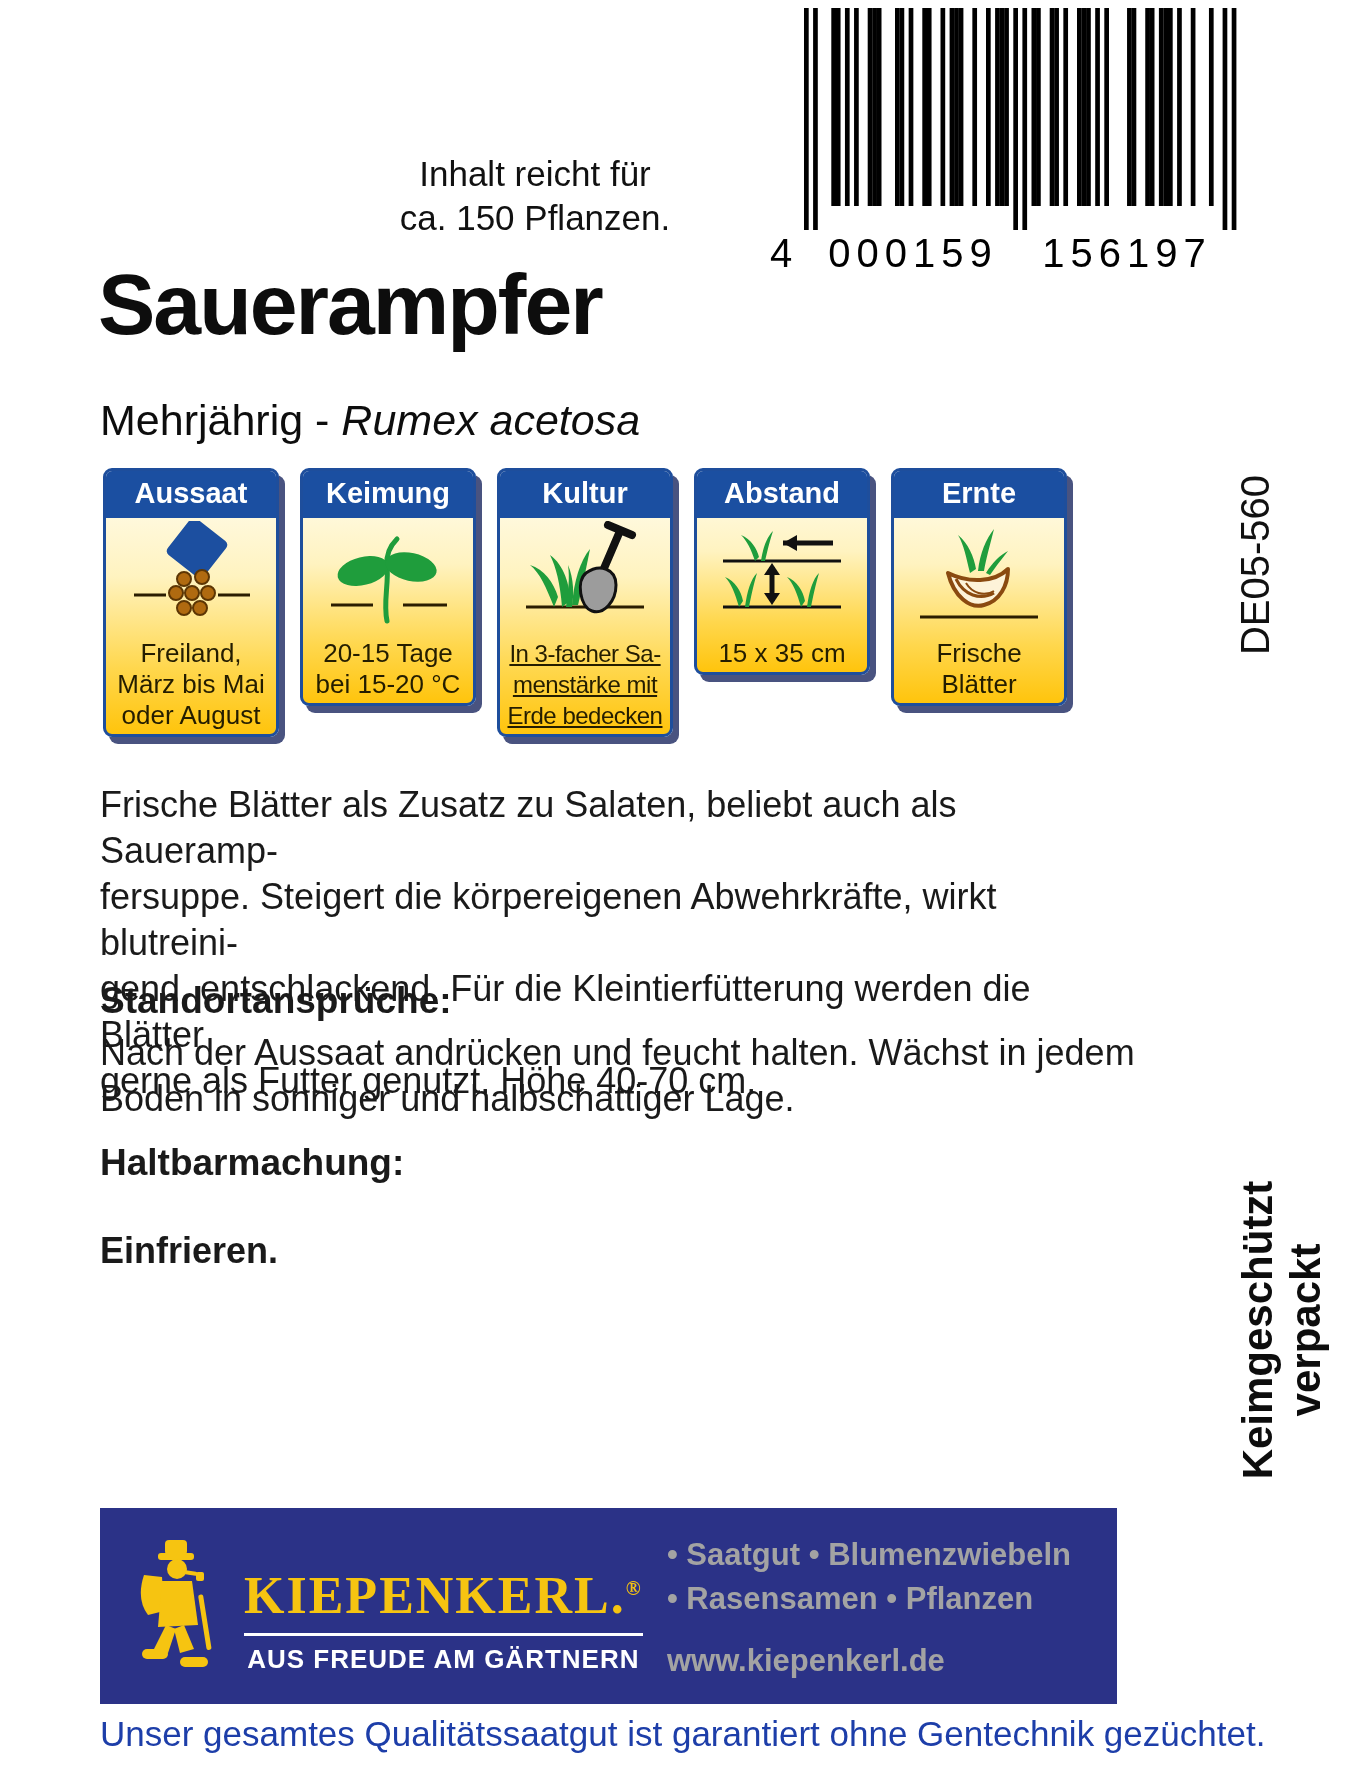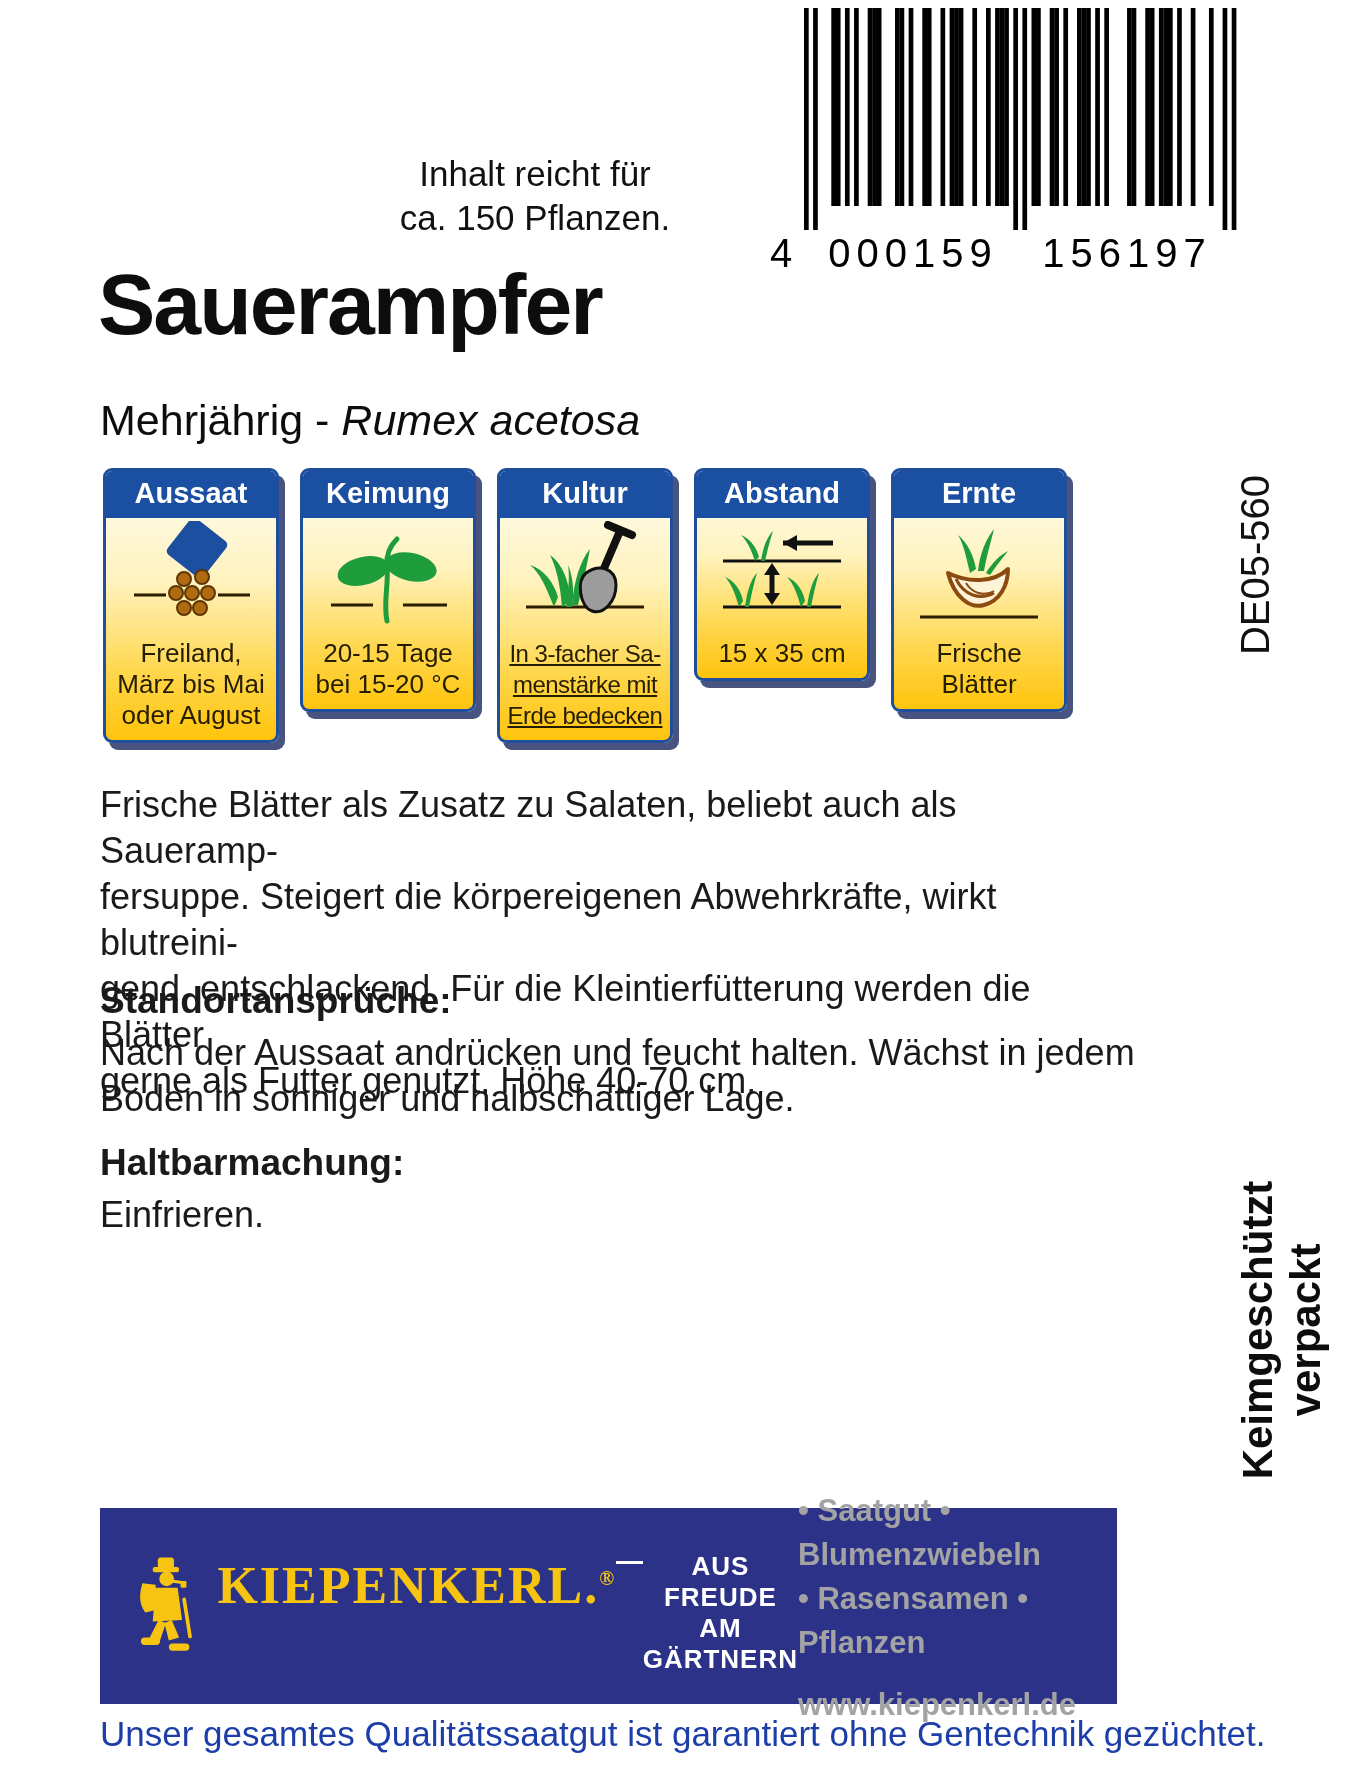--- a/index.html
+++ b/index.html
@@ -25,39 +25,39 @@
   
   .boxes{position:absolute;left:103px;top:468px;display:flex;gap:21px;align-items:flex-start;}
   .box{width:170px;border:3px solid #1e4e9c;border-radius:9px;
     box-shadow:6px 7px 0 rgba(28,40,96,0.8);
     background:linear-gradient(180deg,#fffdf2 0%,#fff3c0 40%,#ffd74d 75%,#ffc40c 100%);
     overflow:hidden;}
   .box-header{background:#1b4fa1;color:#fff;font-weight:bold;font-size:29px;
     text-align:center;padding:6px 0 8px 0;}
   .box-icon{height:118px;display:flex;align-items:center;justify-content:center;}
   .box-text{text-align:center;font-size:26px;line-height:31px;color:#241d00;
-    padding:2px 2px 9px 2px;font-weight:500;}
+    padding:2px 2px 3px 2px;font-weight:500;}
   .box-text.condensed{font-size:24px;letter-spacing:-0.5px;text-decoration:underline;}
 
   
   .v-code{position:absolute;left:1058px;top:540px;width:400px;height:50px;
     transform:rotate(-90deg);text-align:center;font-size:40px;color:#111;}
   .v-pack{position:absolute;left:1032px;top:1302px;width:460px;height:56px;
     transform:rotate(-90deg);text-align:center;font-size:42px;font-weight:bold;color:#0d0d0d;}
 
   
   .desc{position:absolute;left:100px;top:782px;width:1040px;font-size:36px;line-height:46px;}
   .sec-head{position:absolute;left:100px;font-size:37px;font-weight:bold;}
   .sec-text{position:absolute;left:100px;width:1040px;font-size:36px;line-height:46px;}
 
   
   .footer{position:absolute;left:100px;top:1508px;width:1017px;height:196px;
     background:#2b3287;display:flex;align-items:center;padding:0 20px;box-sizing:border-box;}
   .logo-block{display:flex;align-items:flex-end;margin-left:18px;}
-  .brand-col{display:flex;flex-direction:row;margin-left:6px;}
+  .brand-col{display:flex;flex-direction:column;margin-left:6px;}
   .brand-row{font-family:"Liberation Serif","DejaVu Serif",serif;font-weight:bold;
     color:#f6c411;font-size:52px;letter-spacing:2px;line-height:54px;}
   .brand-reg{font-size:20px;vertical-align:super;color:#f6c411;}
   .brand-line{height:3px;background:#ffffff;margin:10px 0 8px 0;width:100%;}
   .tagline{color:#ffffff;font-weight:bold;font-size:26px;letter-spacing:1px;text-align:center;}
   .footer-right{margin-left:auto;margin-right:26px;color:#a3a3a3;font-weight:bold;}
   .products{font-size:31px;line-height:44px;}
   .website{font-size:31px;margin-top:22px;}
 
   .bottom-note{position:absolute;left:100px;top:1714px;font-size:35px;color:#1d3ea9;}
@@ -255,21 +255,21 @@
     <div>gend, entschlackend. Für die Kleintierfütterung werden die Blätter</div>
     <div>gerne als Futter genutzt. Höhe 40-70 cm.</div>
   </div>
 
   <div class="sec-head" style="top:980px;">Standortansprüche:</div>
   <div class="sec-text" style="top:1030px;">
     <div>Nach der Aussaat andrücken und feucht halten. Wächst in jedem</div>
     <div>Boden in sonniger und halbschattiger Lage.</div>
   </div>
   <div class="sec-head" style="top:1142px;">Haltbarmachung:</div>
-  <div class="sec-text" style="top:1192px;">
+  <div class="sec-text" style="top:1228px;font-weight:bold;">
     <div>Einfrieren.</div>
   </div>
 
   <div class="v-pack">Keimgeschützt verpackt</div>
 
   <div class="footer">
     <div class="logo-block">
       <svg width="100" height="138" viewBox="0 0 100 138">
         <g fill="#f6c411">
           <path d="M6,38 Q-2,62 10,78 L26,74 L24,40 Z"></path>

